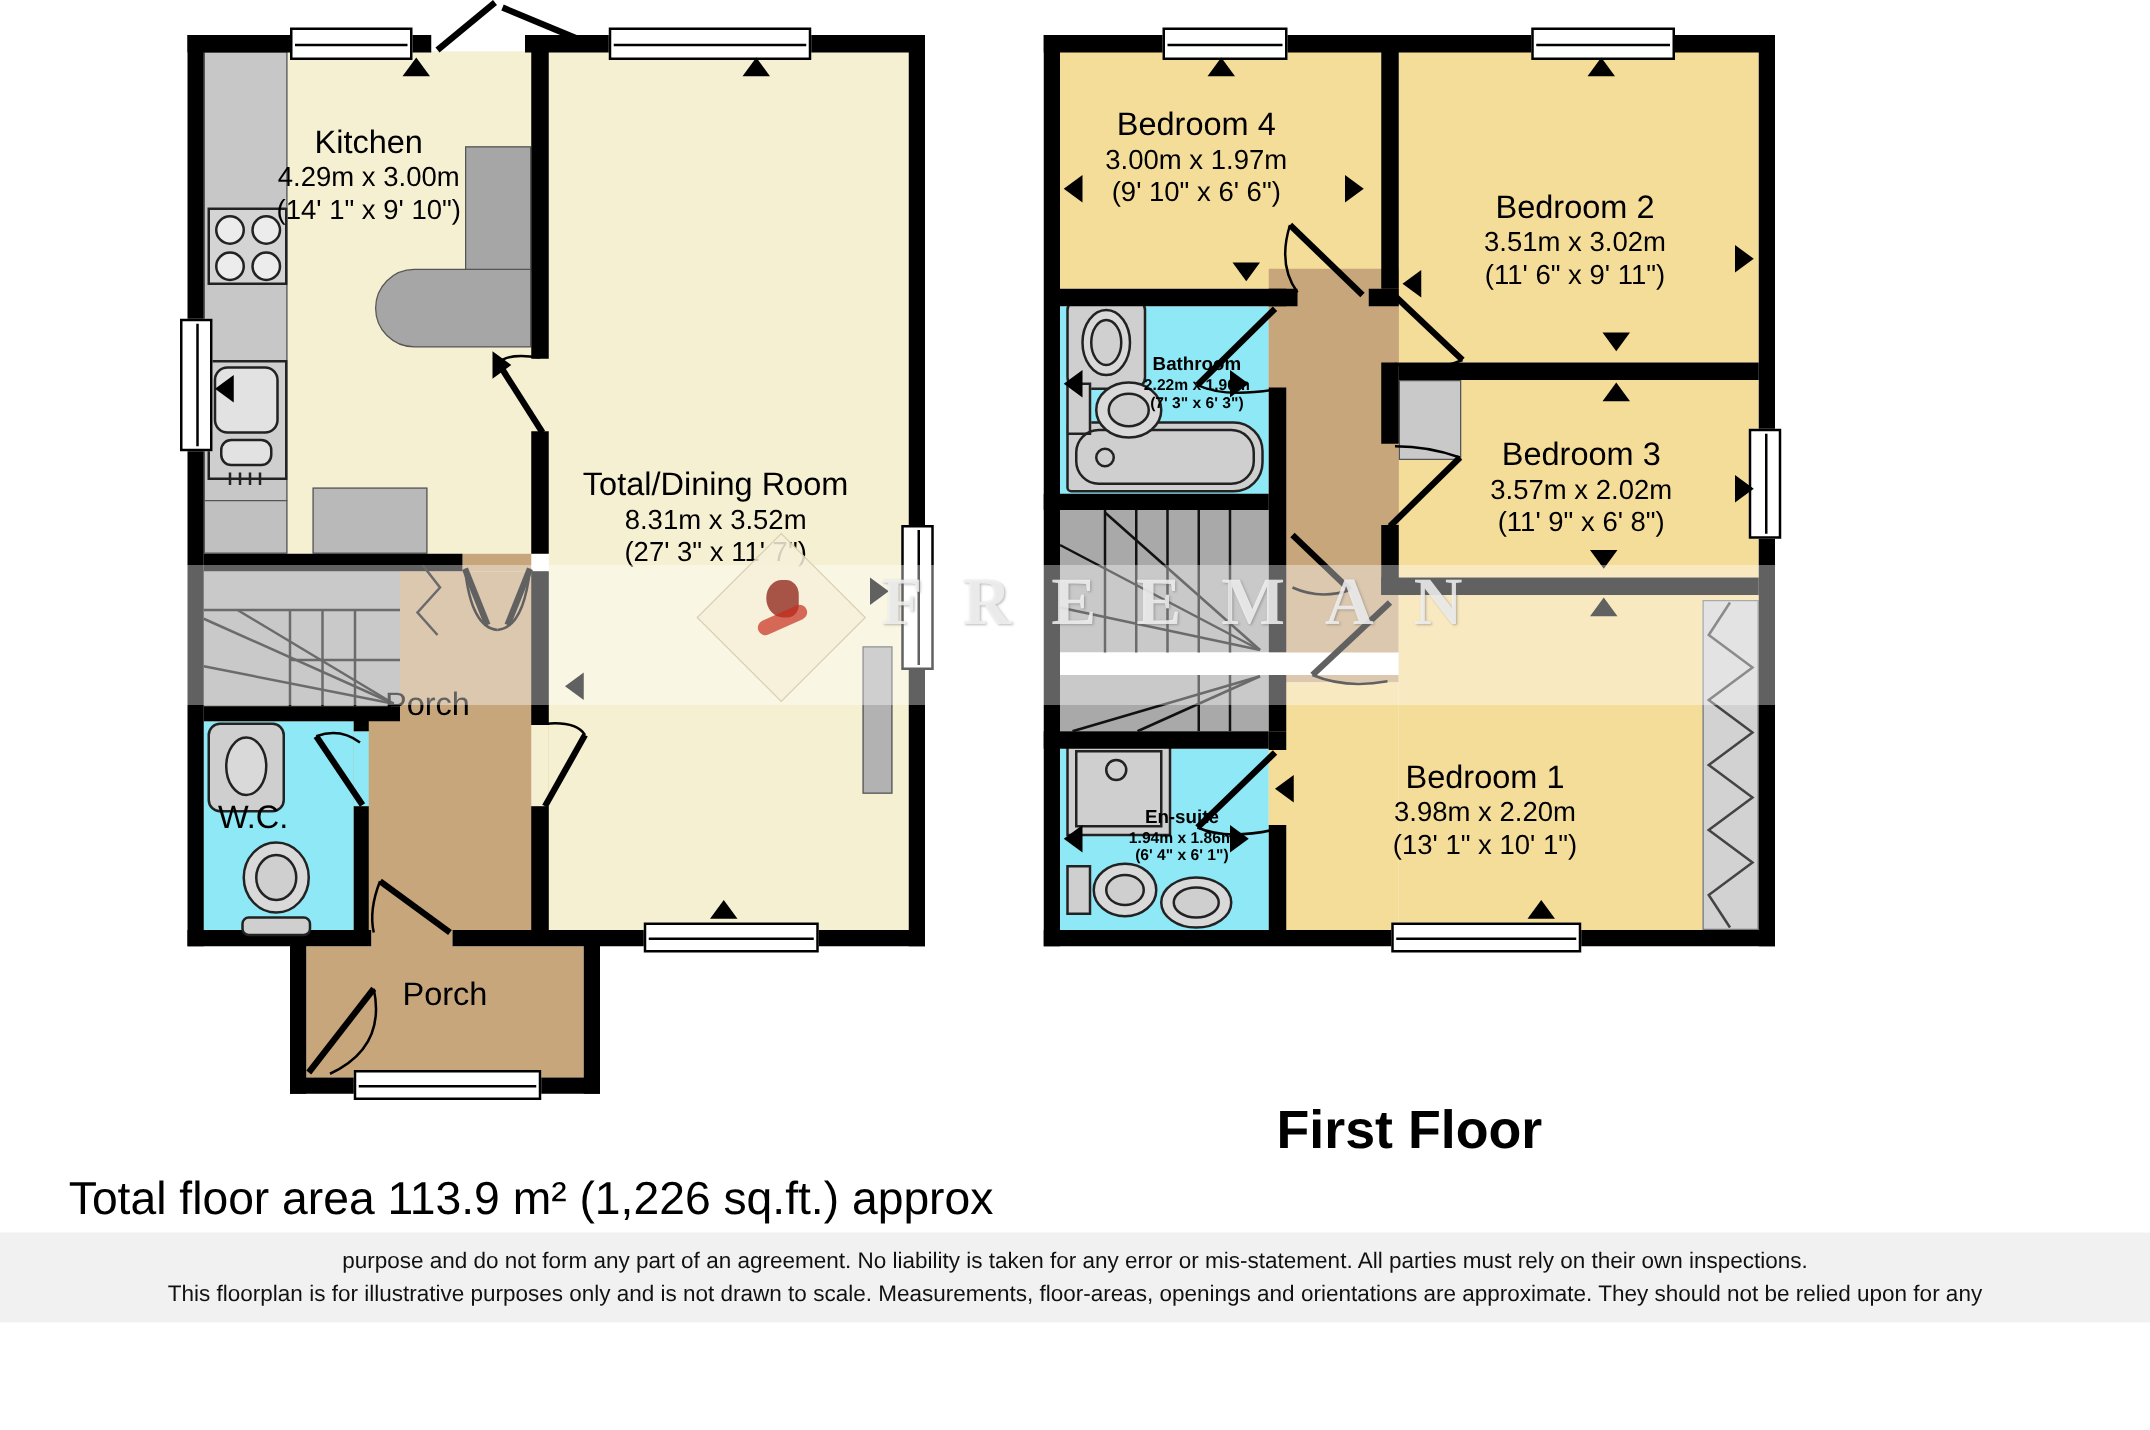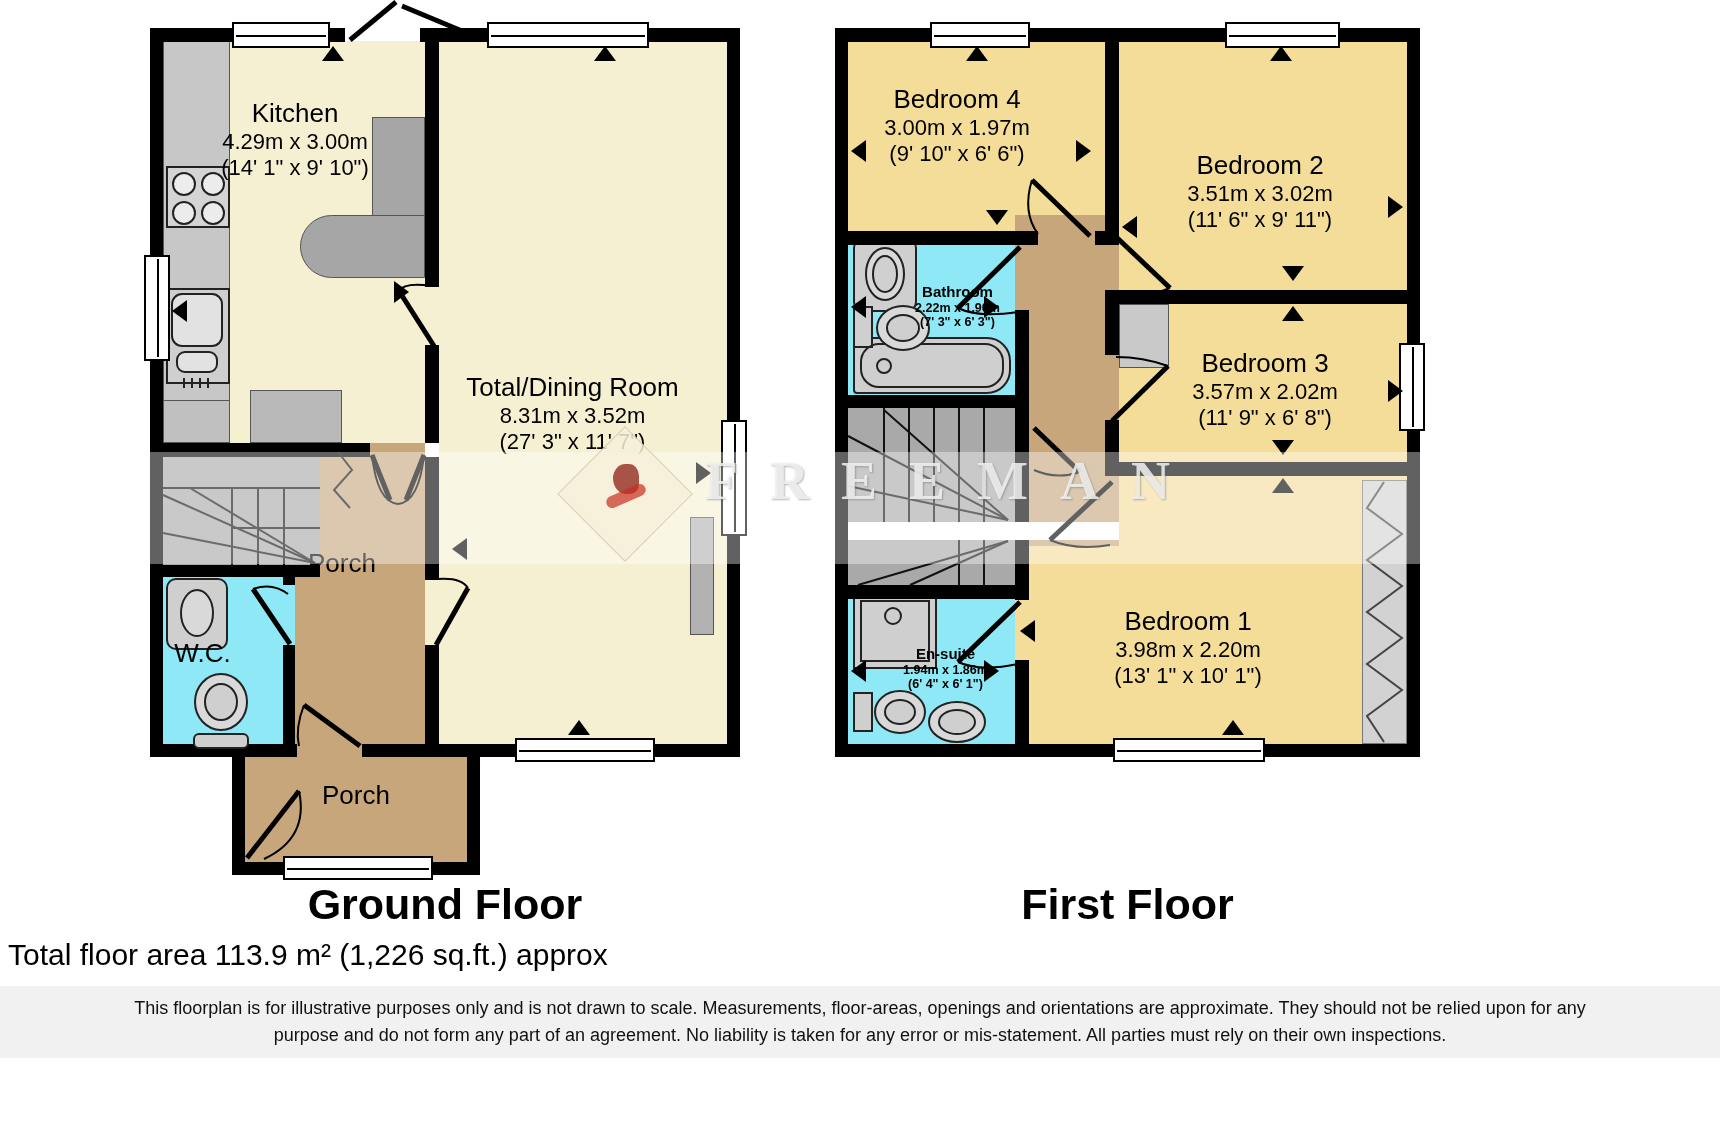--- a/index.html
+++ b/index.html
@@ -24,21 +24,21 @@
   .label.small .nm{font-size:15px;font-weight:bold;}
   .label.small .dm{font-size:12.5px;font-weight:bold;}
   .tri{position:absolute;width:0;height:0;z-index:20;}
   .tu{border-left:11px solid transparent;border-right:11px solid transparent;border-bottom:15px solid #000;}
   .td{border-left:11px solid transparent;border-right:11px solid transparent;border-top:15px solid #000;}
   .tl{border-top:11px solid transparent;border-bottom:11px solid transparent;border-right:15px solid #000;}
   .tr{border-top:11px solid transparent;border-bottom:11px solid transparent;border-left:15px solid #000;}
   .svgov{position:absolute;left:0;top:0;z-index:15;pointer-events:none;}
   .whiteband{position:absolute;background:#fff;z-index:12;}
   .floor-title{position:absolute;text-align:center;font-weight:bold;font-size:43px;color:#000;z-index:40;}
-  .total-area{position:absolute;font-size:30px;color:#000;z-index:40;}
+  .total-area{position:absolute;font-size:37px;color:#000;z-index:40;margin-left:47px;}
   .disclaimer{position:absolute;left:0;top:986px;width:1720px;height:72px;background:#f1f1f1;
               text-align:center;font-size:18px;color:#111;z-index:40;padding-top:9px;line-height:1.5;}
   .wm-band{position:absolute;left:0;top:452px;width:1720px;height:112px;
            background:rgba(255,255,255,0.38);z-index:50;}
   .wm-text{position:absolute;font-family:"Liberation Serif",serif;font-weight:bold;font-size:54px;
            color:rgba(242,242,242,0.85);letter-spacing:32px;z-index:51;
            text-shadow:1px 1px 2px rgba(100,100,100,0.45);}
   .wm-logo{position:absolute;left:555px;top:424px;width:140px;height:140px;z-index:51;}
   .wm-diamond{position:absolute;left:22px;top:22px;right:22px;bottom:22px;transform:rotate(45deg);
               background:rgba(247,240,219,0.85);border:1px solid rgba(190,175,140,0.5);}
@@ -321,21 +321,20 @@
   </div>
 
   <div class="wm-band"></div>
   <div class="wm-logo">
     <div class="wm-diamond"></div>
     <div class="wm-m1"></div>
     <div class="wm-m2"></div>
   </div>
   <div class="wm-text" style="left:705px;top:450px">FREEMAN</div>
 
-  <div class="floor-title" style="left:150px;top:880px;width:590px">Ground Floor</div>
   <div class="floor-title" style="left:835px;top:880px;width:585px">First Floor</div>
   <div class="total-area" style="left:8px;top:938px">Total floor area 113.9 m² (1,226 sq.ft.) approx</div>
   <div class="disclaimer">
+    <div>purpose and do not form any part of an agreement. No liability is taken for any error or mis-statement. All parties must rely on their own inspections.</div>
     <div>This floorplan is for illustrative purposes only and is not drawn to scale. Measurements, floor-areas, openings and orientations are approximate. They should not be relied upon for any</div>
-    <div>purpose and do not form any part of an agreement. No liability is taken for any error or mis-statement. All parties must rely on their own inspections.</div>
   </div>
 
 </div>
 
 </body></html>

